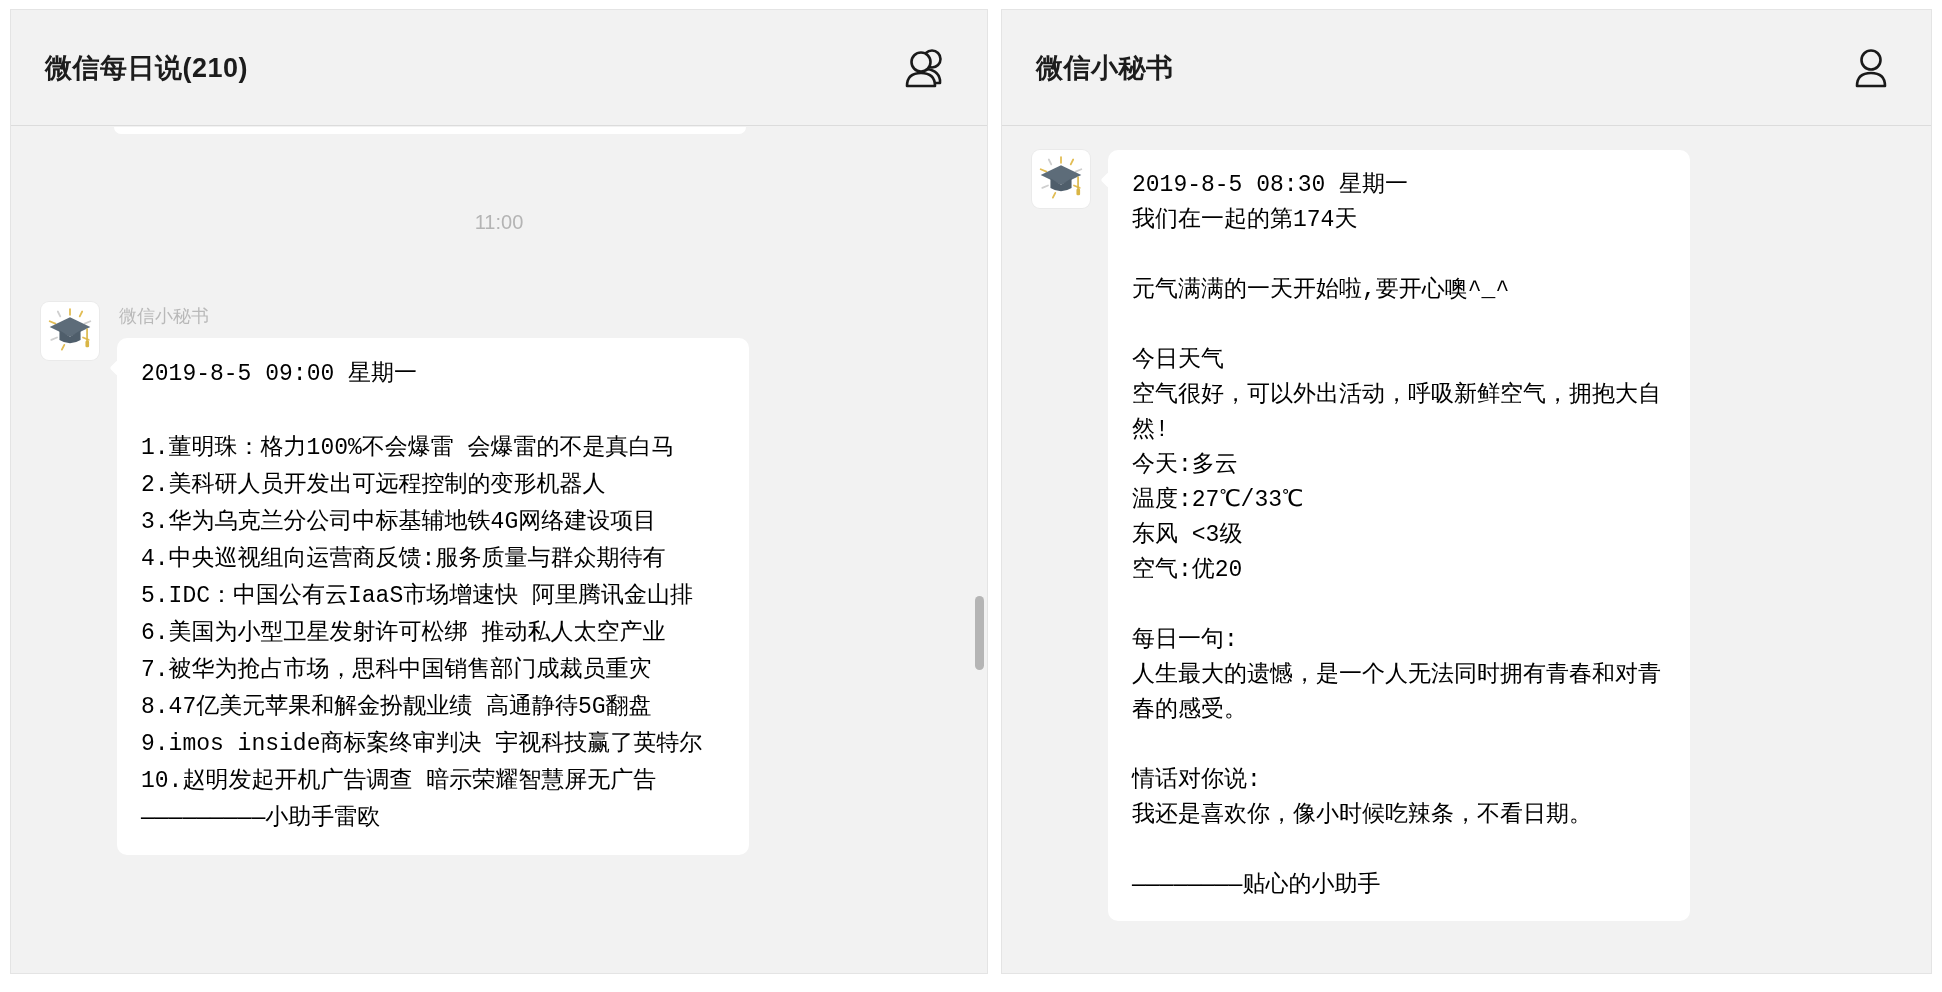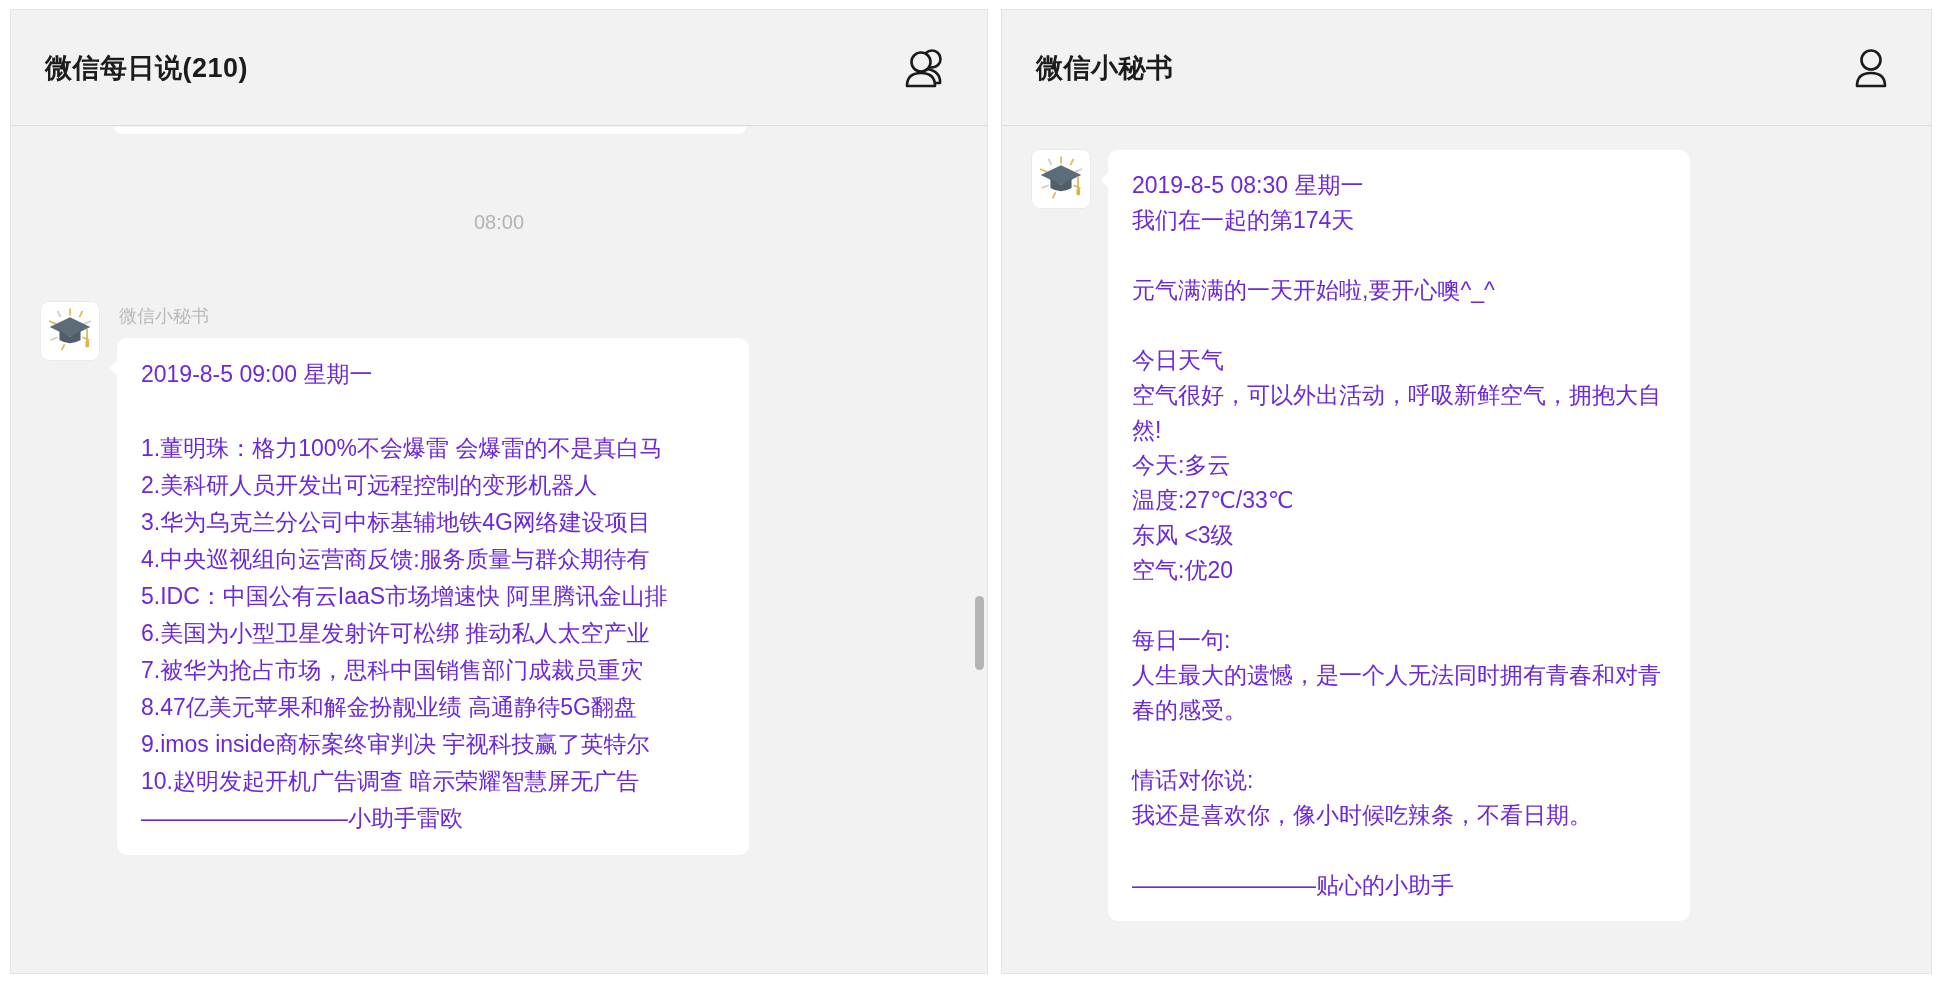--- a/index.html
+++ b/index.html
@@ -24,21 +24,21 @@
   .msg-row-right { margin-top:24px; }
 
   .avatar { width:58px; height:58px; background:#ffffff; border-radius:8px; flex:0 0 auto;
             margin-right:18px; display:flex; align-items:center; justify-content:center;
             box-shadow:0 0 0 1px rgba(0,0,0,0.03); cursor:pointer; }
 
   .msg-col { display:flex; flex-direction:column; }
   .sender-name { font-size:18px; color:#b9b9b9; margin:2px 0 10px 2px; }
 
   .bubble { position:relative; background:#ffffff; border-radius:10px; padding:18px 24px;
-            font-size:23px; color:#6d28d9; white-space:pre-line; word-break:break-word; }
+            font-size:23px; color:#000000; white-space:pre-line; word-break:break-word;font-family:Liberation Mono, monospace; }
   .bubble::before { content:""; position:absolute; left:-5px; top:24px; width:12px; height:12px;
                     background:#ffffff; transform:rotate(45deg); border-radius:2px; }
   .bubble-left  { width:632px; line-height:37px; }
   .bubble-right { width:582px; line-height:35px; }
 
   .scroll-thumb { position:absolute; right:3px; top:586px; width:9px; height:74px;
                   background:#b5b5b5; border-radius:5px; cursor:pointer; }
 
   svg { display:block; }
 </style>
@@ -59,21 +59,21 @@
           <g stroke="#1a1a1a" stroke-width="2.6" stroke-linejoin="round" stroke-linecap="round" fill="#f2f2f2">
             <circle cx="20" cy="17" r="9.5"></circle>
             <path d="M6 41 q0 -13 14 -13 q14 0 14 13 z"></path>
           </g>
         </svg>
       </div>
     </div>
 
     <div class="bubble-remnant"></div>
 
-    <div class="time-divider">08:00</div>
+    <div class="time-divider">11:00</div>
 
     <div class="msg-row msg-row-left">
       <div class="avatar">
         <svg width="52" height="52" viewBox="0 0 64 64">
           <g stroke-width="2.2" stroke-linecap="round">
             <line x1="32" y1="5" x2="32" y2="12" stroke="#e2bd54"></line>
             <line x1="17" y1="8" x2="20" y2="14" stroke="#cfcfcf"></line>
             <line x1="47" y1="8" x2="44" y2="14" stroke="#e2bd54"></line>
             <line x1="7" y1="20" x2="14" y2="23" stroke="#e2bd54"></line>
             <line x1="57" y1="20" x2="50" y2="23" stroke="#cfcfcf"></line>

